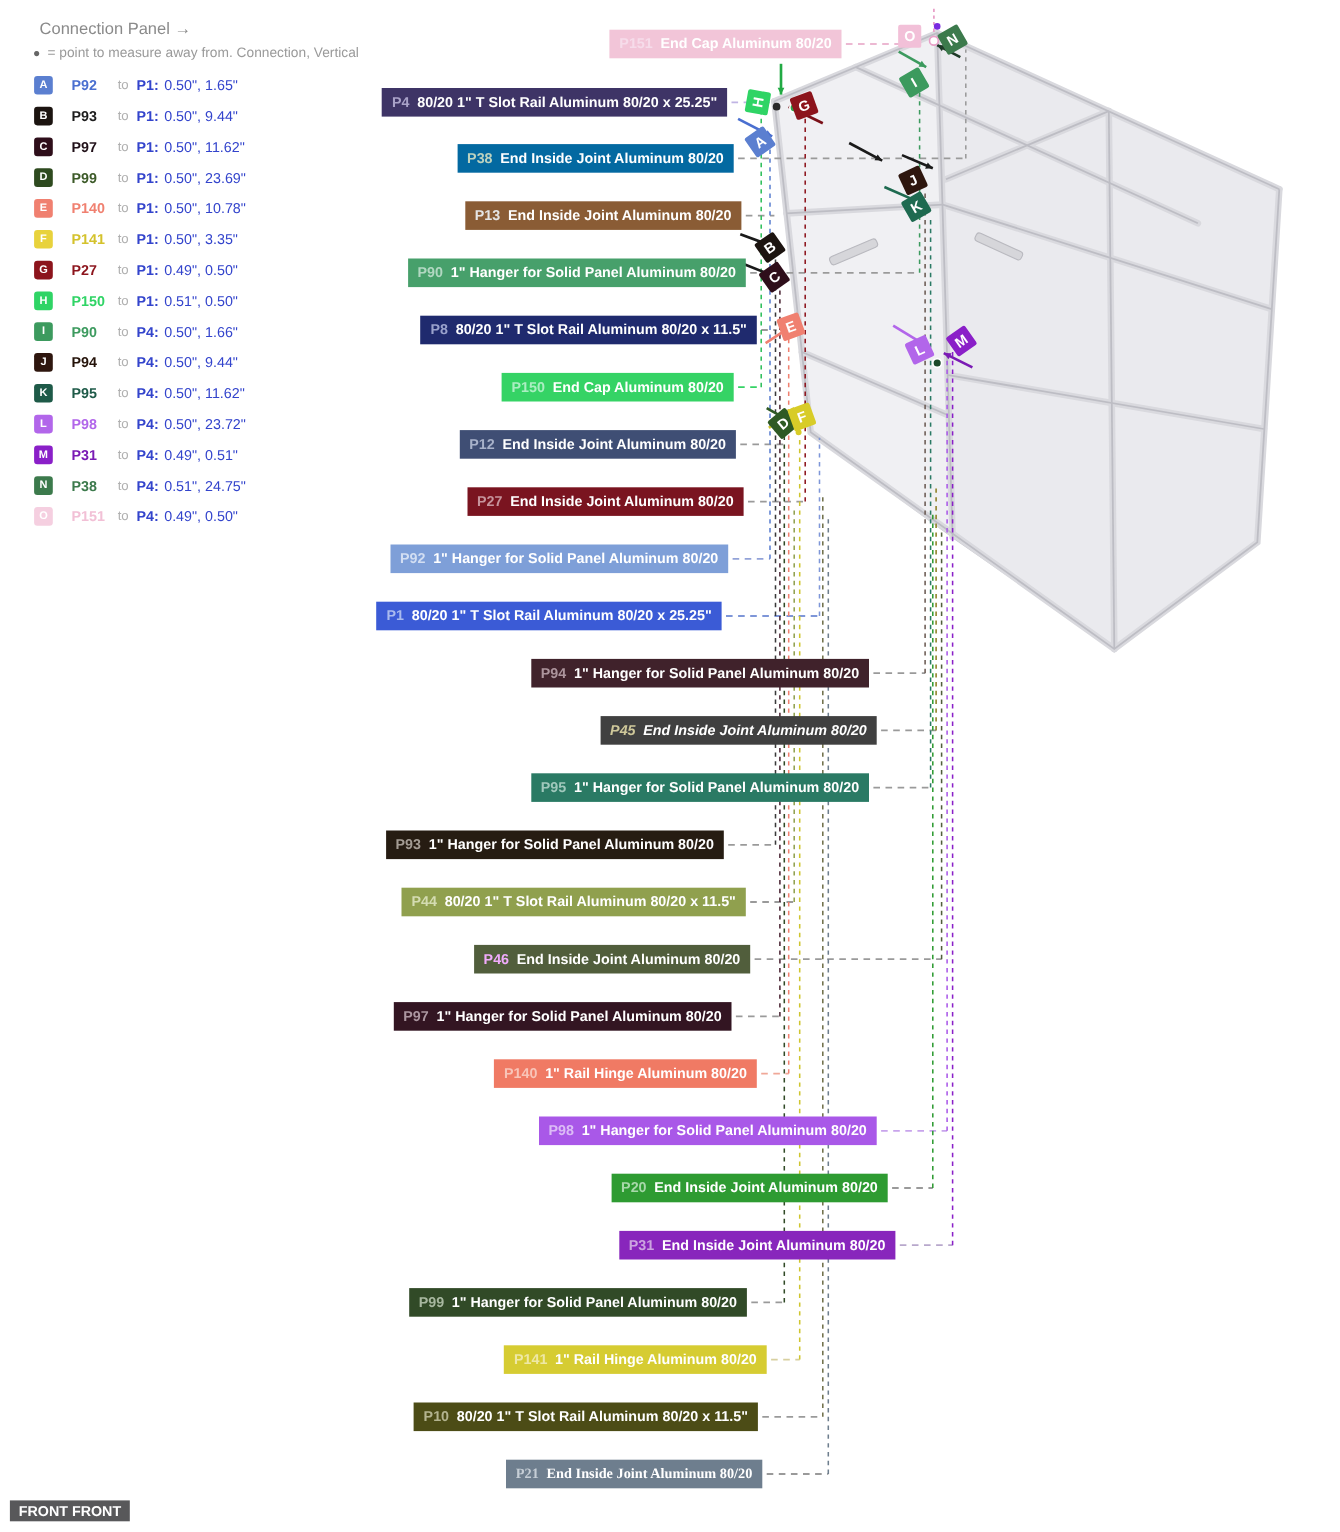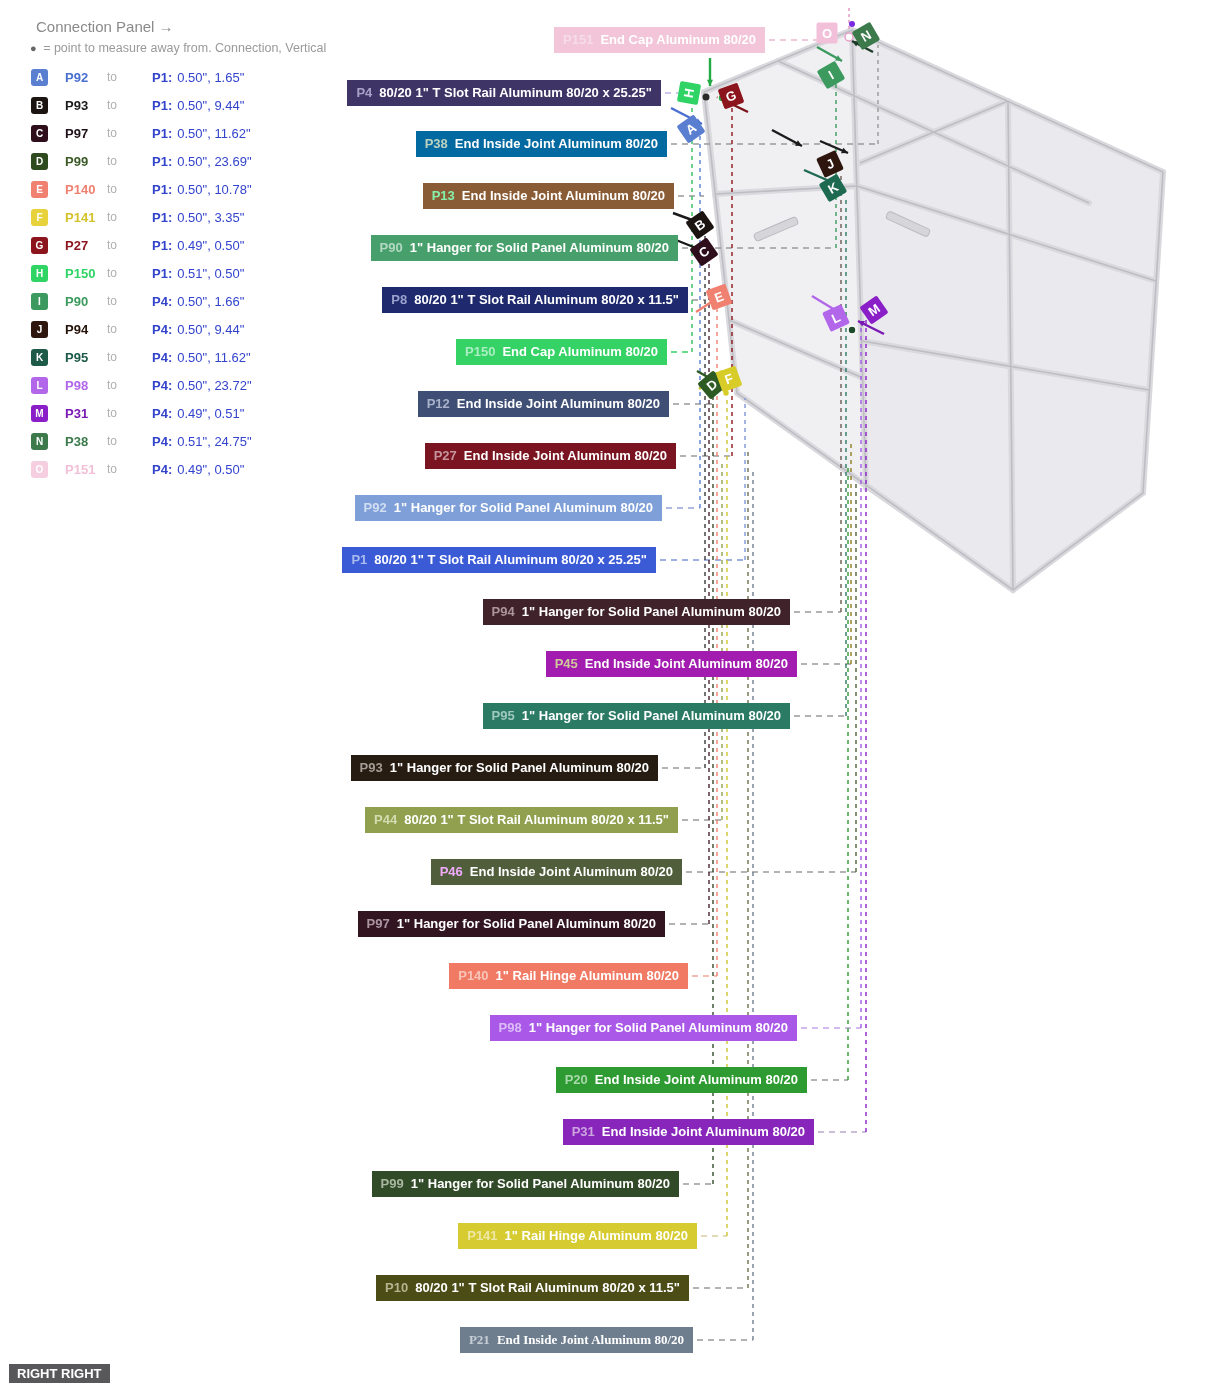--- a/index.html
+++ b/index.html
@@ -9,21 +9,21 @@
   
   #legend{position:absolute;left:0;top:0;z-index:4;}
   .lg-title{position:absolute;left:36px;top:18px;font-size:15px;color:#8a8a8a;white-space:nowrap;}
   .lg-note{position:absolute;left:30px;top:41px;font-size:12.5px;color:#9a9a9a;white-space:nowrap;}
   .lg-note .dot{color:#666;font-size:11px;margin-right:3px;}
   .lg-row{position:absolute;left:31px;display:flex;align-items:center;height:20px;white-space:nowrap;}
   .lg-badge{width:17px;height:17px;border-radius:3px;display:flex;align-items:center;justify-content:center;
             color:#fff;font-size:10px;font-weight:bold;flex:0 0 auto;}
   .lg-part{font-size:13px;font-weight:bold;margin-left:17px;min-width:34px;}
   .lg-to{font-size:12px;color:#b0b0b0;margin:0 7px 0 8px;}
-  .lg-ref{font-size:13px;font-weight:bold;color:#3344cc;margin-right:5px;margin-left:28px;}
+  .lg-ref{font-size:13px;font-weight:bold;color:#3344cc;margin-right:5px;}
   .lg-meas{font-size:13px;color:#3344cc;}
   
   .label-chip{position:absolute;height:26px;line-height:26px;padding:0 9px;color:#fff;
               font-size:13px;font-weight:bold;white-space:nowrap;z-index:3;}
   .label-chip .pfx{margin-right:7px;}
   
   #view-name{position:absolute;left:9px;top:1364px;background:#58585a;color:#fff;
              font-size:13px;font-weight:bold;padding:2px 8px;z-index:4;}
 </style>
 </head>
@@ -323,39 +323,39 @@
           <span class="lg-ref">P4:</span>
           <span class="lg-meas">0.49", 0.50"</span>
         </div>
       </div>
   </div>
 
   <div id="labels-layer">
       <div class="label-chip" style="top: 27px; right: 453px; background: rgb(242, 197, 216);"><span class="pfx" style="color:#f6dcea">P151</span><span>End Cap Aluminum 80/20</span></div>
       <div class="label-chip" style="top: 80px; right: 557px; background: rgb(62, 52, 102);"><span class="pfx" style="color:#a9a2c8">P4</span><span>80/20 1" T Slot Rail Aluminum 80/20 x 25.25"</span></div>
       <div class="label-chip" style="top: 131px; right: 551px; background: #0369a1;"><span class="pfx" style="color:#bcd2bf">P38</span><span>End Inside Joint  Aluminum 80/20</span></div>
-      <div class="label-chip" style="top: 183px; right: 544px; background: rgb(138, 92, 53);"><span class="pfx" style="color:#86efac">P13</span><span>End Inside Joint  Aluminum 80/20</span></div>
+      <div class="label-chip" style="top: 183px; right: 544px; background: rgb(138, 92, 53);"><span class="pfx" style="color:#e5e5e5">P13</span><span>End Inside Joint  Aluminum 80/20</span></div>
       <div class="label-chip" style="top: 235px; right: 540px; background: rgb(71, 160, 107);"><span class="pfx" style="color:#b2d8c2">P90</span><span>1" Hanger for Solid Panel Aluminum 80/20</span></div>
       <div class="label-chip" style="top: 287px; right: 530px; background: rgb(31, 42, 110);"><span class="pfx" style="color:#9aa2cc">P8</span><span>80/20 1" T Slot Rail Aluminum 80/20 x 11.5"</span></div>
       <div class="label-chip" style="top: 339px; right: 551px; background: rgb(53, 211, 101);"><span class="pfx" style="color:#abeec2">P150</span><span>End Cap Aluminum 80/20</span></div>
       <div class="label-chip" style="top: 391px; right: 549px; background: rgb(63, 78, 116);"><span class="pfx" style="color:#a8b2ca">P12</span><span>End Inside Joint  Aluminum 80/20</span></div>
       <div class="label-chip" style="top: 443px; right: 542px; background: rgb(122, 20, 32);"><span class="pfx" style="color:#c6949c">P27</span><span>End Inside Joint  Aluminum 80/20</span></div>
       <div class="label-chip" style="top: 495px; right: 556px; background: rgb(126, 159, 216);"><span class="pfx" style="color:#d2def2">P92</span><span>1" Hanger for Solid Panel Aluminum 80/20</span></div>
       <div class="label-chip" style="top: 547px; right: 562px; background: rgb(59, 91, 214);"><span class="pfx" style="color:#aabbee">P1</span><span>80/20 1" T Slot Rail Aluminum 80/20 x 25.25"</span></div>
       <div class="label-chip" style="top: 599px; right: 428px; background: rgb(64, 34, 43);"><span class="pfx" style="color:#ac949c">P94</span><span>1" Hanger for Solid Panel Aluminum 80/20</span></div>
-      <div class="label-chip" style="top: 651px; right: 421px; background: #a21caf;"><span class="pfx" style="color:#cfc89a">P45</span><span>End Inside Joint  Aluminum 80/20</span></div>
+      <div class="label-chip" style="top: 651px; right: 421px; background: #404040; font-style: italic;"><span class="pfx" style="color:#cfc89a">P45</span><span>End Inside Joint  Aluminum 80/20</span></div>
       <div class="label-chip" style="top: 703px; right: 428px; background: rgb(42, 122, 100);"><span class="pfx" style="color:#a0c8bc">P95</span><span>1" Hanger for Solid Panel Aluminum 80/20</span></div>
       <div class="label-chip" style="top: 755px; right: 560px; background: rgb(38, 28, 18);"><span class="pfx" style="color:#a49c94">P93</span><span>1" Hanger for Solid Panel Aluminum 80/20</span></div>
       <div class="label-chip" style="top: 807px; right: 540px; background: rgb(144, 160, 78);"><span class="pfx" style="color:#d4dcb2">P44</span><span>80/20 1" T Slot Rail Aluminum 80/20 x 11.5"</span></div>
       <div class="label-chip" style="top: 859px; right: 536px; background: rgb(81, 94, 60);"><span class="pfx" style="color:#f0abfc">P46</span><span>End Inside Joint  Aluminum 80/20</span></div>
       <div class="label-chip" style="top: 911px; right: 553px; background: rgb(51, 21, 34);"><span class="pfx" style="color:#ab96a0">P97</span><span>1" Hanger for Solid Panel Aluminum 80/20</span></div>
       <div class="label-chip" style="top: 963px; right: 530px; background: rgb(240, 122, 100);"><span class="pfx" style="color:#f8c4b8">P140</span><span>1" Rail Hinge Aluminum 80/20</span></div>
       <div class="label-chip" style="top: 1015px; right: 421px; background: rgb(169, 88, 232);"><span class="pfx" style="color:#dcbcf6">P98</span><span>1" Hanger for Solid Panel Aluminum 80/20</span></div>
       <div class="label-chip" style="top: 1067px; right: 411px; background: rgb(46, 155, 50);"><span class="pfx" style="color:#a8d8aa">P20</span><span>End Inside Joint  Aluminum 80/20</span></div>
       <div class="label-chip" style="top: 1119px; right: 404px; background: rgb(136, 38, 188);"><span class="pfx" style="color:#cca4e0">P31</span><span>End Inside Joint  Aluminum 80/20</span></div>
       <div class="label-chip" style="top: 1171px; right: 539px; background: rgb(49, 74, 39);"><span class="pfx" style="color:#a8b8a0">P99</span><span>1" Hanger for Solid Panel Aluminum 80/20</span></div>
       <div class="label-chip" style="top: 1223px; right: 521px; background: rgb(214, 204, 50);"><span class="pfx" style="color:#eee8a6">P141</span><span>1" Rail Hinge Aluminum 80/20</span></div>
       <div class="label-chip" style="top: 1275px; right: 529px; background: rgb(76, 76, 22);"><span class="pfx" style="color:#b4b490">P10</span><span>80/20 1" T Slot Rail Aluminum 80/20 x 11.5"</span></div>
       <div class="label-chip" style="top: 1327px; right: 525px; background: rgb(110, 126, 142); font-family: Liberation Serif, serif;"><span class="pfx" style="color:#c6ced6">P21</span><span>End Inside Joint  Aluminum 80/20</span></div>
     </div>
 
-  <div id="view-name">RIGHT RIGHT</div>
+  <div id="view-name">FRONT FRONT</div>
 </div>
 
 </body></html>

